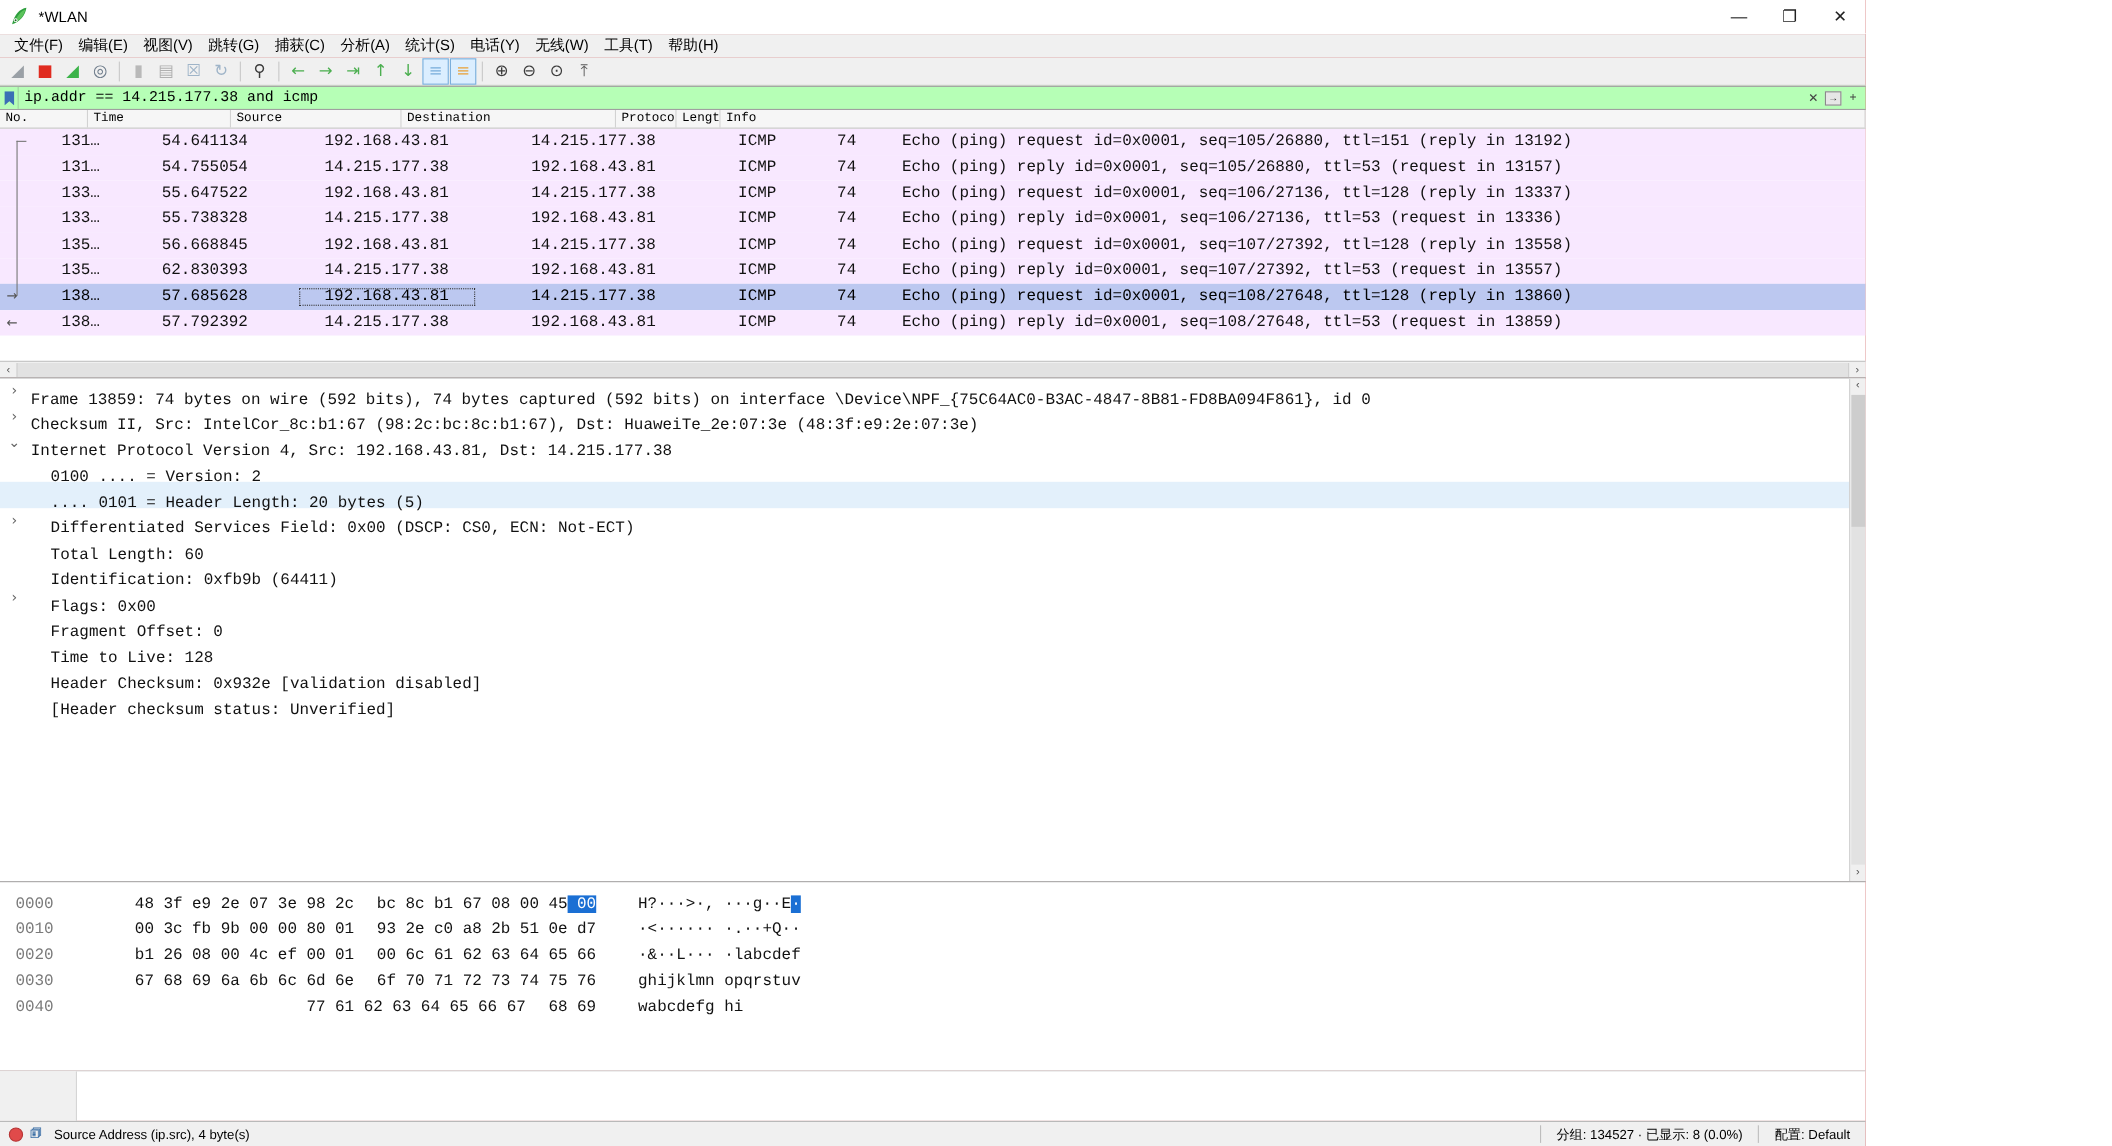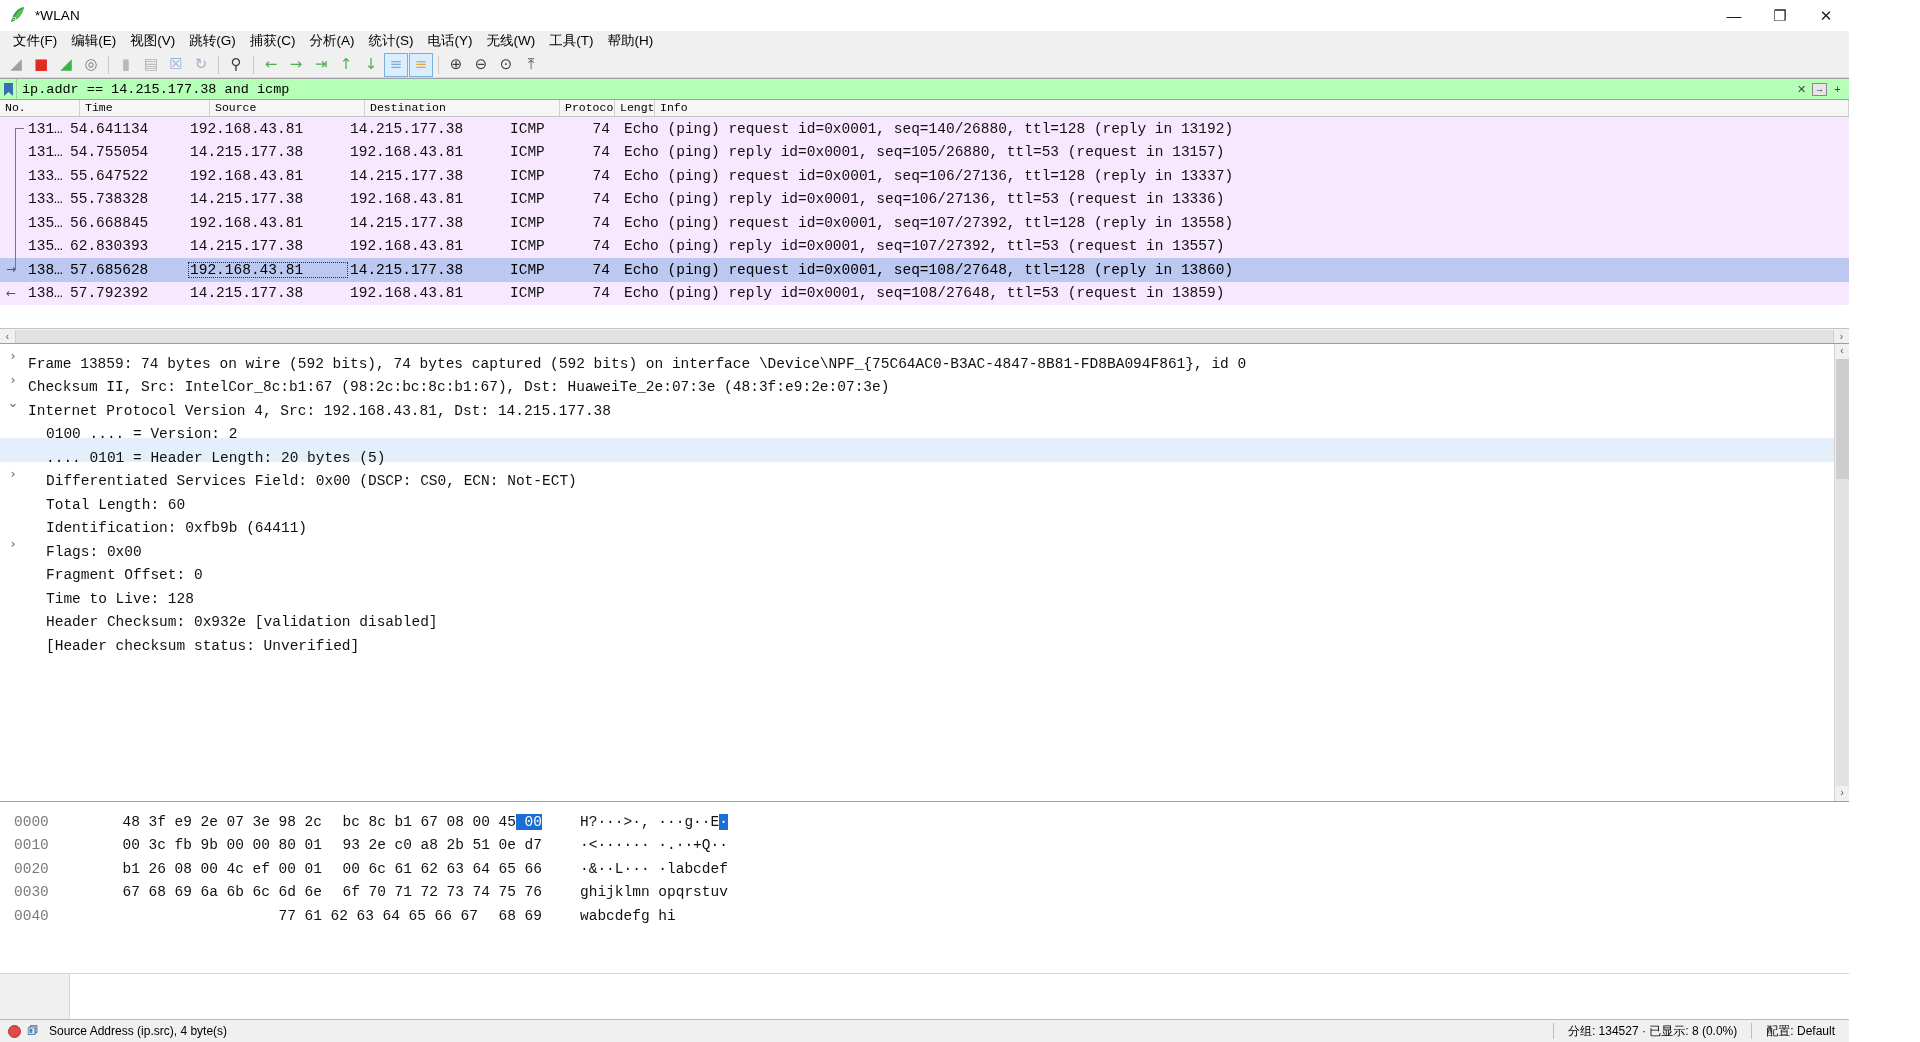--- a/index.html
+++ b/index.html
@@ -3,21 +3,21 @@
 <meta charset="utf-8">
 <style>
   * { box-sizing: border-box; }
   html, body {
     margin: 0; padding: 0;
     width: 1920px; height: 1042px;
     background: #ffffff;
     font-family: "Liberation Sans", sans-serif;
     overflow: hidden;
   }
-  #app { width: 1849px; height: 1042px; position: relative; display: flex; flex-direction: column; background:#b91c1c; }
+  #app { width: 1696px; height: 1042px; position: relative; display: flex; flex-direction: column; background:#b91c1c; }
 
   
   .titlebar {
     height: 31px; flex: none;
     background: #ffffff;
     display: flex; align-items: center;
     border-bottom: 1px solid #ffffff;
   }
   .titlebar .app-icon {
     width: 18px; height: 18px; margin-left: 9px; margin-right: 8px;
@@ -85,21 +85,21 @@
   .plist-header .hc {
     padding-left: 5px; border-right: 1px solid #d2d2d2; line-height: 16px; overflow: hidden; white-space: nowrap;
   }
   .plist-rows { flex: 1; overflow: hidden; position: relative; }
   .prow {
     display: flex; height: 23.5px; align-items: center;
     font-family: "Liberation Mono", monospace; font-size: 14.5px; color: #111;
     background: #f8e8ff; white-space: nowrap;
   }
   .prow.selected { background: #bcc8f0; color:#000; }
-  .pc { padding: 0 2px; overflow: hidden; white-space: nowrap; }
+  .pc { padding: 0 23px; overflow: hidden; white-space: nowrap; margin-left: 28px; }
   .pc.num  { width: 68px; text-align: left; padding-left: 28px;}
   .pc.time { width: 120px; }
   .pc.src  { width: 160px; }
   .pc.dst  { width: 160px; }
   .pc.proto{ width: 62px; }
   .pc.len  { width: 46px; text-align: right; padding-right: 6px;}
   .pc.info { flex: 1; padding-left: 8px; }
   .prow.selected .pc.src { outline: 1px dotted #333; outline-offset: -1px; }
 
   
@@ -304,21 +304,21 @@
           <div class="rel-arrow" style="top: 146px; left: 0px;">→</div>
           <div class="rel-arrow" style="top: 169.5px; left: 0px;">←</div>
         </div>
     <div class="prow">
           <div class="pc num">131…</div>
           <div class="pc time">54.641134</div>
           <div class="pc src">192.168.43.81</div>
           <div class="pc dst">14.215.177.38</div>
           <div class="pc proto">ICMP</div>
           <div class="pc len">74</div>
-          <div class="pc info">Echo (ping) request   id=0x0001, seq=140/26880, ttl=128 (reply in 13192)</div>
+          <div class="pc info">Echo (ping) request   id=0x0001, seq=105/26880, ttl=151 (reply in 13192)</div>
         </div>
         <div class="prow">
           <div class="pc num">131…</div>
           <div class="pc time">54.755054</div>
           <div class="pc src">14.215.177.38</div>
           <div class="pc dst">192.168.43.81</div>
           <div class="pc proto">ICMP</div>
           <div class="pc len">74</div>
           <div class="pc info">Echo (ping) reply     id=0x0001, seq=105/26880, ttl=53 (request in 13157)</div>
         </div>

